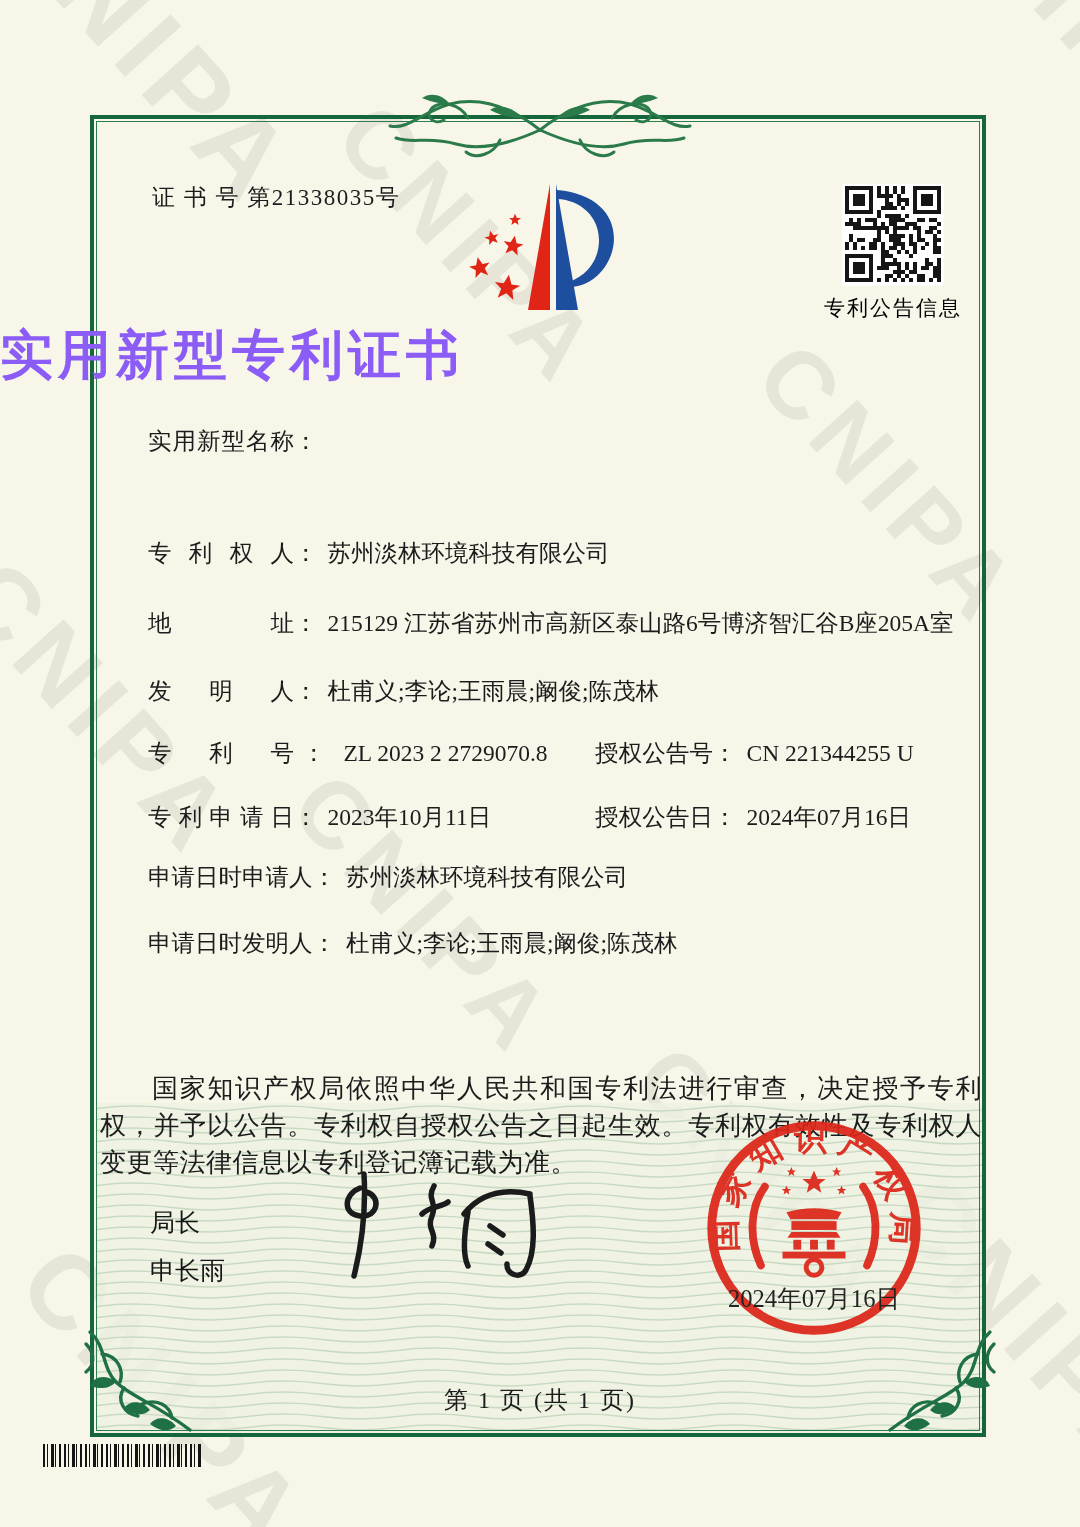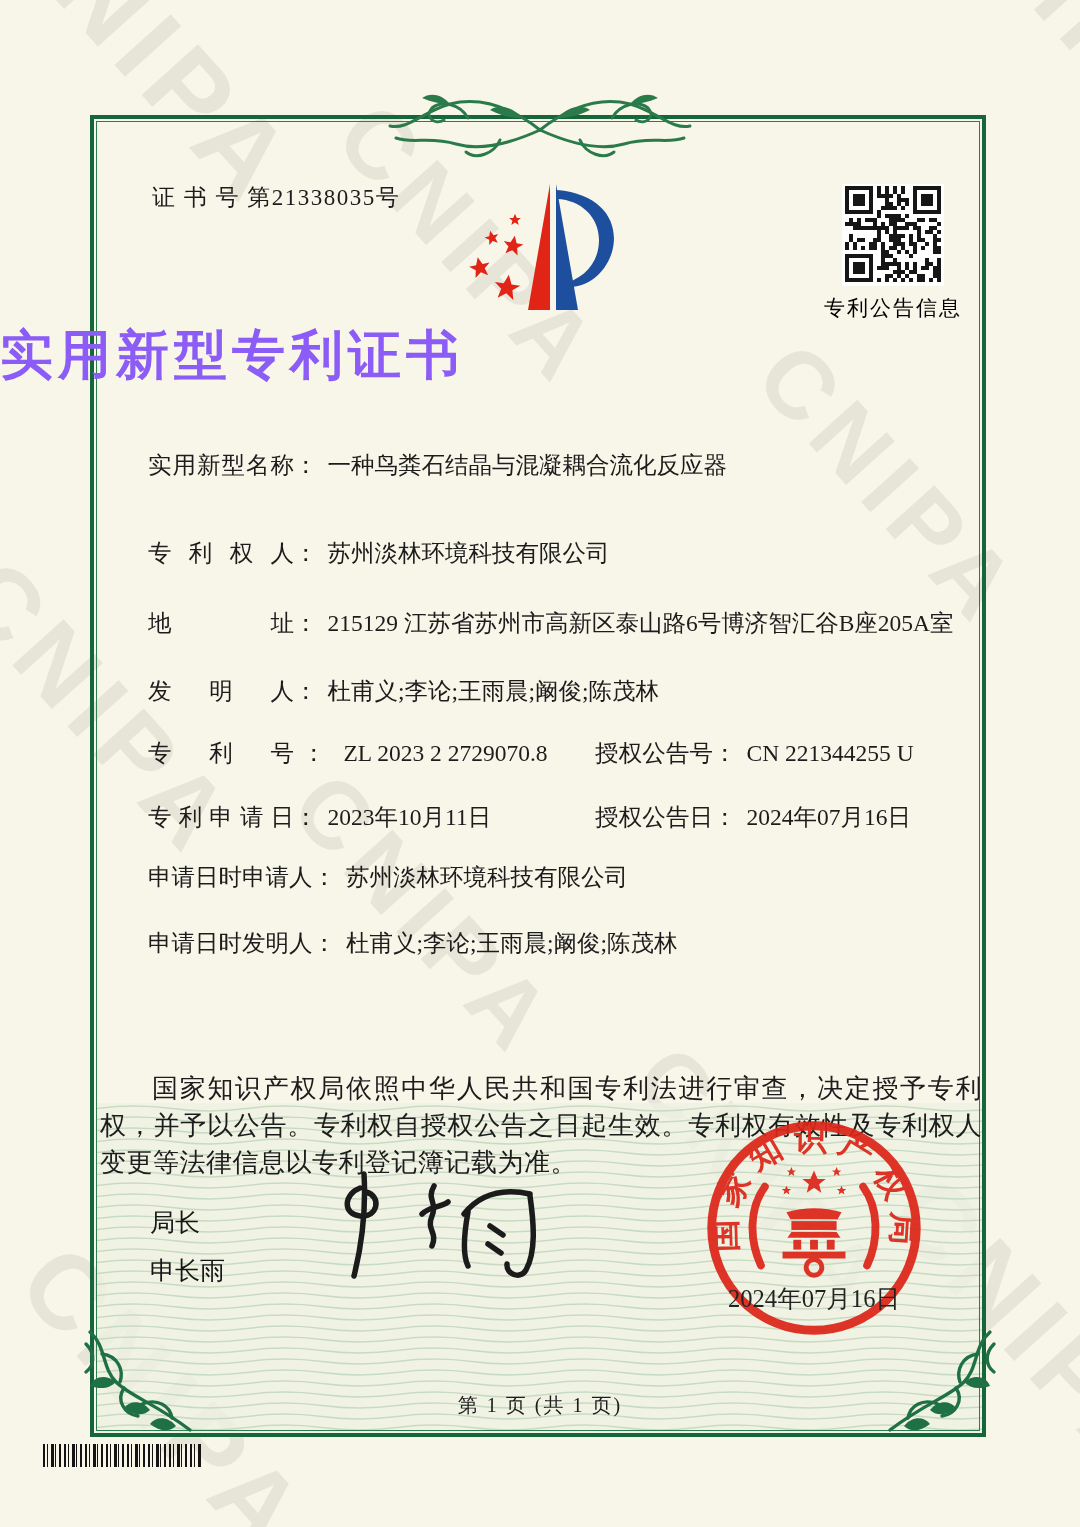--- a/index.html
+++ b/index.html
@@ -60,22 +60,22 @@
     font-size:26px;line-height:37px;text-indent:2em;
     text-align:justify;letter-spacing:0.5px;
   }
   
   .signer{left:150px;top:1198px;z-index:2;font-size:25px;line-height:48px;
           font-family:"Liberation Sans","DejaVu Sans",sans-serif;color:#161616;}
   .signature{left:330px;top:1168px;z-index:2;}
   
   .seal{left:696px;top:1110px;z-index:3;}
   
-  .page-no{left:0;right:0;top:1384px;text-align:center;font-size:20px;
-           letter-spacing:2px;z-index:2;margin-top:8px;}
+  .page-no{left:0;right:0;top:1384px;text-align:center;font-size:24px;
+           letter-spacing:2px;z-index:2;}
   
   .barcode{
     left:43px;top:1444px;width:158px;height:23px;z-index:2;
     background:repeating-linear-gradient(90deg,
       #141414 0px,#141414 2px,transparent 2px,transparent 4px,
       #141414 4px,#141414 5px,transparent 5px,transparent 8px,
       #141414 8px,#141414 11px,transparent 11px,transparent 12px,
       #141414 12px,#141414 13px,transparent 13px,transparent 16px,
       #141414 16px,#141414 18px,transparent 18px,transparent 21px);
   }
@@ -371,24 +371,23 @@
         <rect x="76" y="8" width="12" height="12" fill="#161616"></rect>
         <rect x="0" y="68" width="28" height="28" fill="#161616"></rect>
         <rect x="4" y="72" width="20" height="20" fill="#ffffff"></rect>
         <rect x="8" y="76" width="12" height="12" fill="#161616"></rect>
       </svg></div>
   <div class="qr-caption">专利公告信息</div>
 </div>
 
 <div class="abs title">实用新型专利证书</div>
 
-<div class="row" style="top:448px;">
+<div class="row" style="top:424px;">
   <span class="jl">实用新型名称</span>
     <span class="colon">：</span>
-  <span class="fvalue">一种鸟粪石结晶与混凝耦合流化反应器</span>
 </div>
 
 <div class="row" style="top:536px;">
   <span class="jl">专利权人</span>
     <span class="colon">：</span>
   <span class="fvalue">苏州淡林环境科技有限公司</span>
 </div>
 
 <div class="row" style="top:606px;">
   <span class="jl">地址</span>

